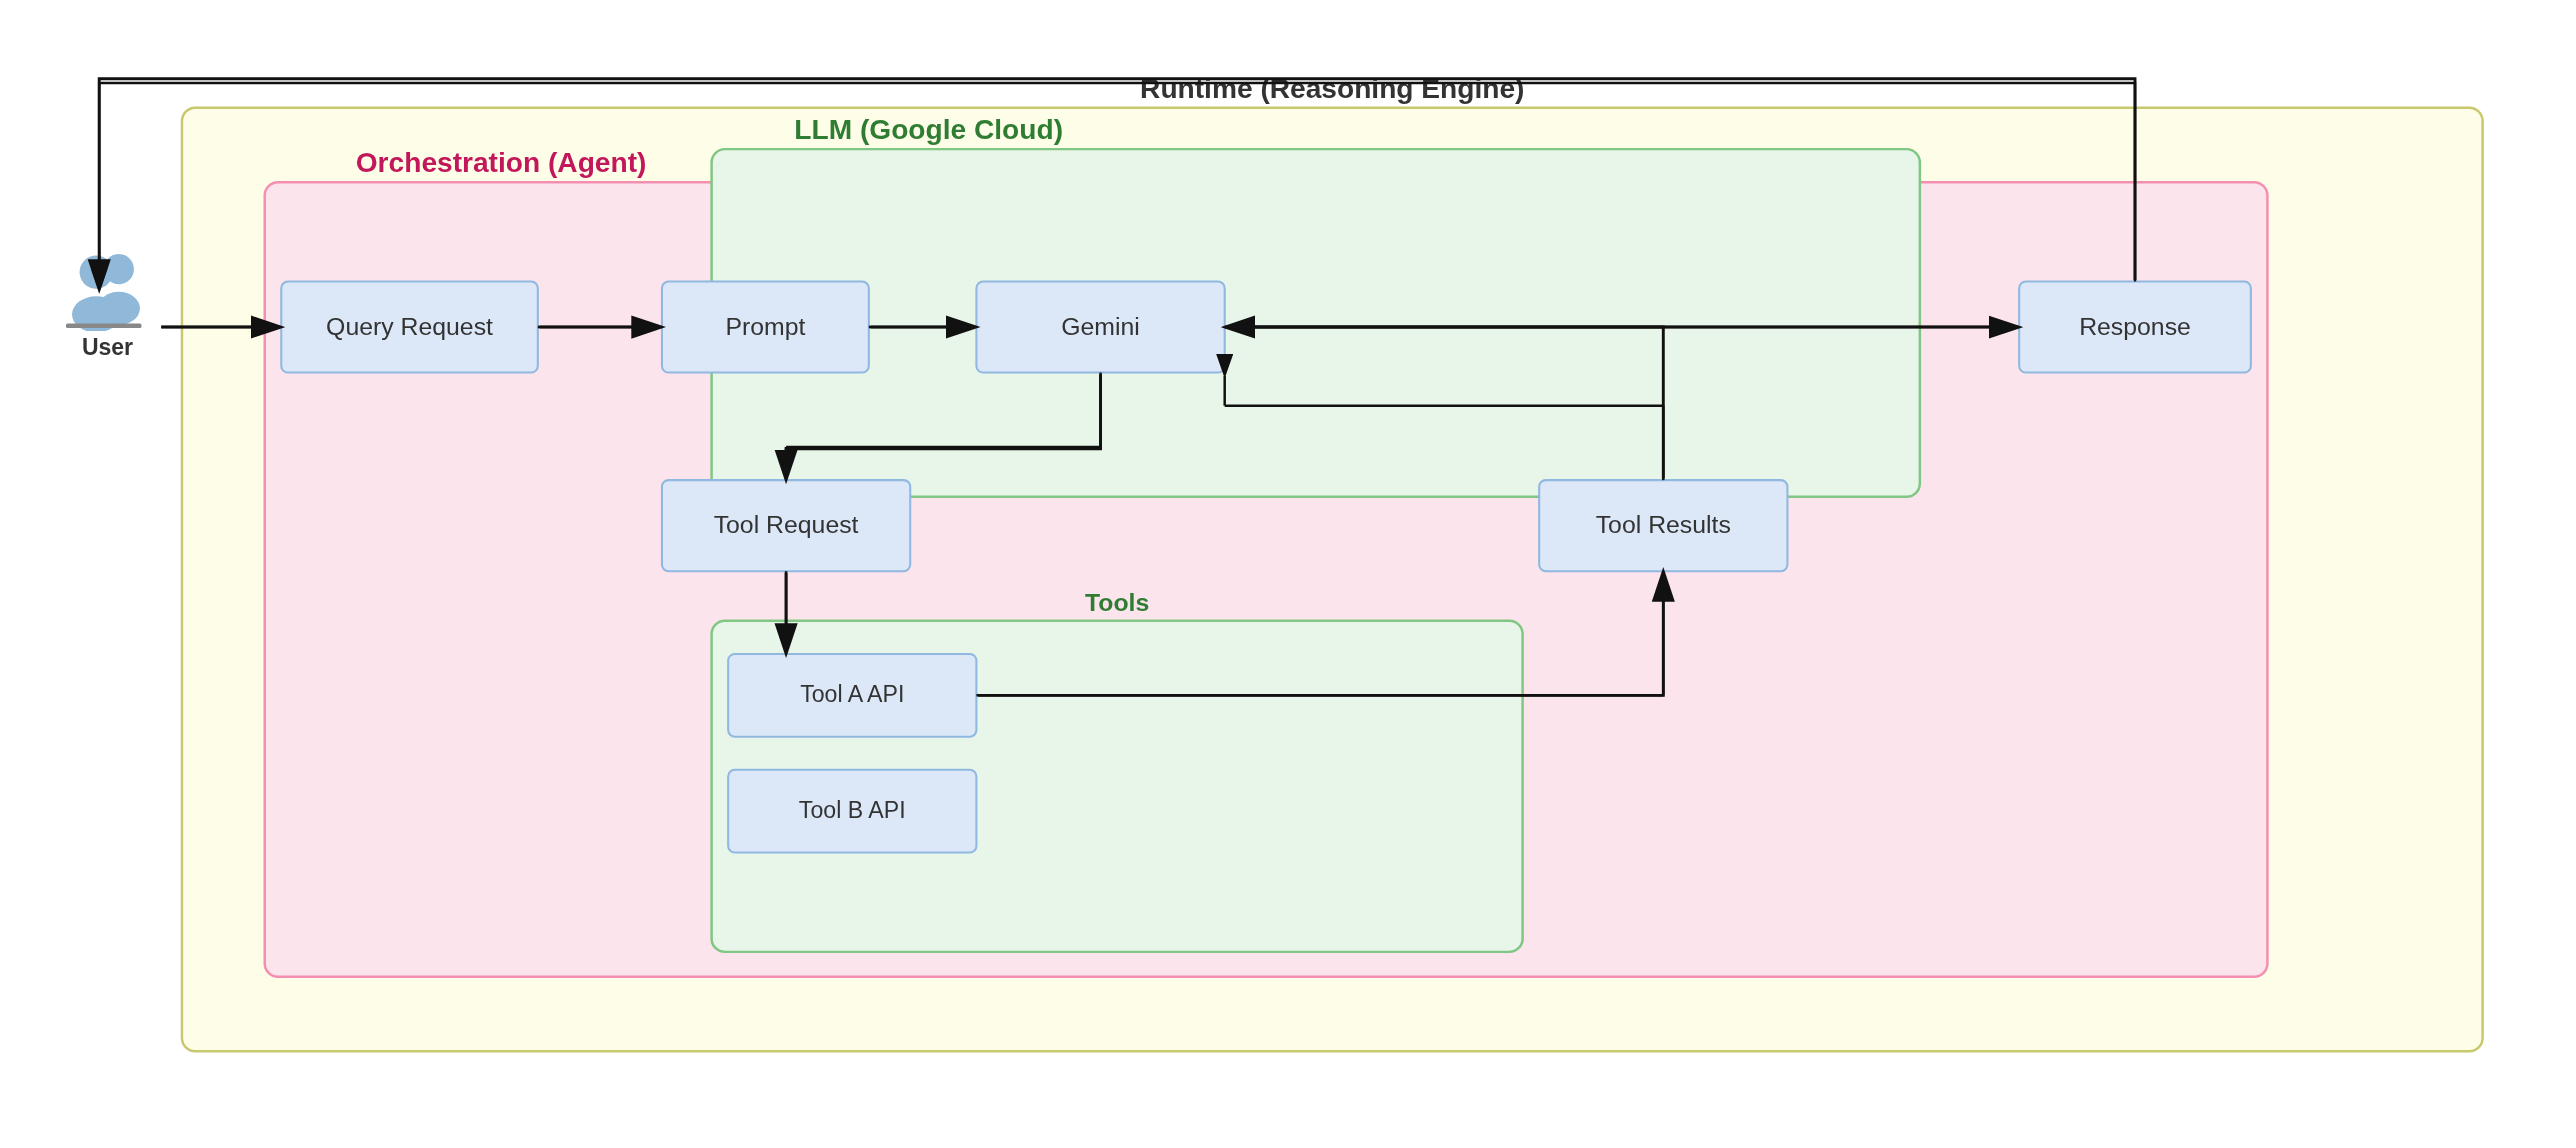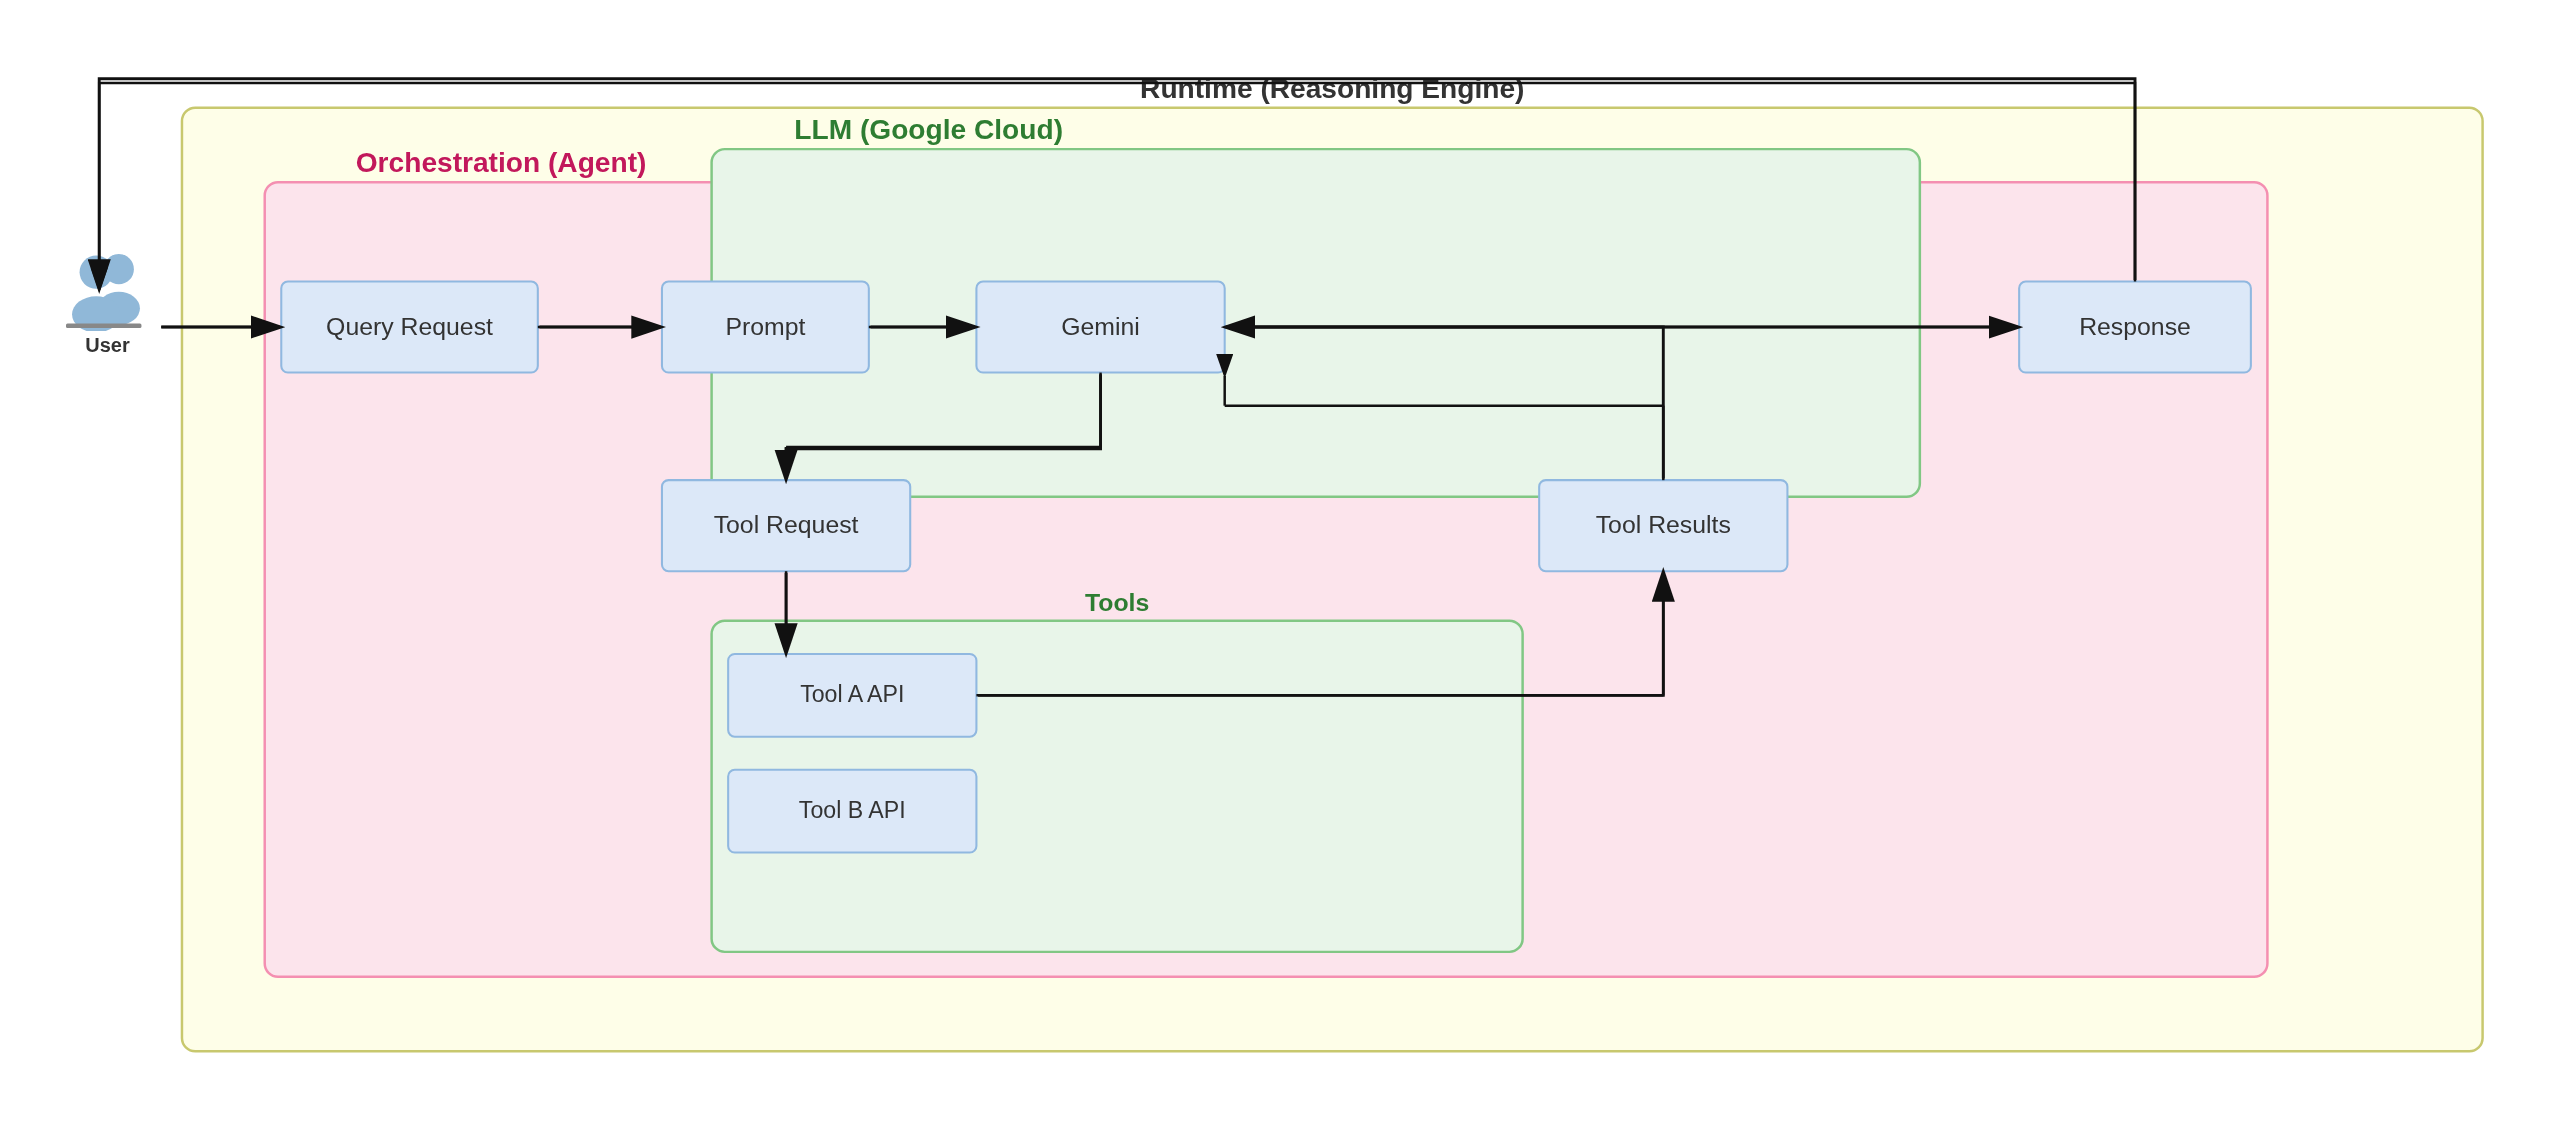--- a/index.html
+++ b/index.html
@@ -34,21 +34,21 @@
     .user-area {
       position: absolute;
       top: 215px;
       left: 16.5px;
       width: 116px;
       text-align: center;
     }
 
     .user-label {
       font-weight: bold;
-      font-size: 20px;
+      font-size: 23px;
       color: #333;
     }
 
     
     .person-svg {
       width: 99px;
       height: 83px;
     }
   </style>
 </head>

